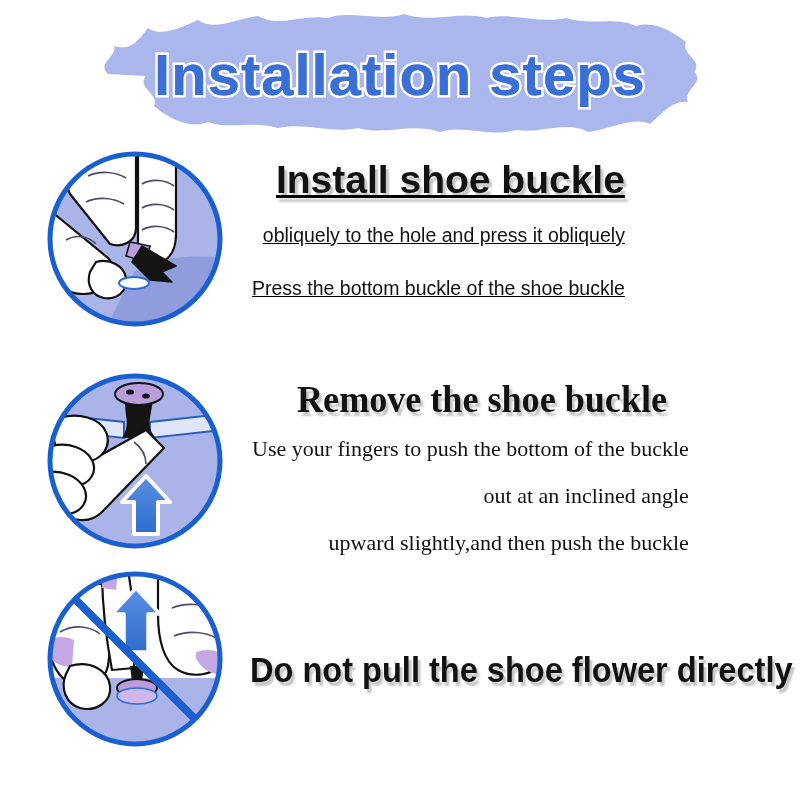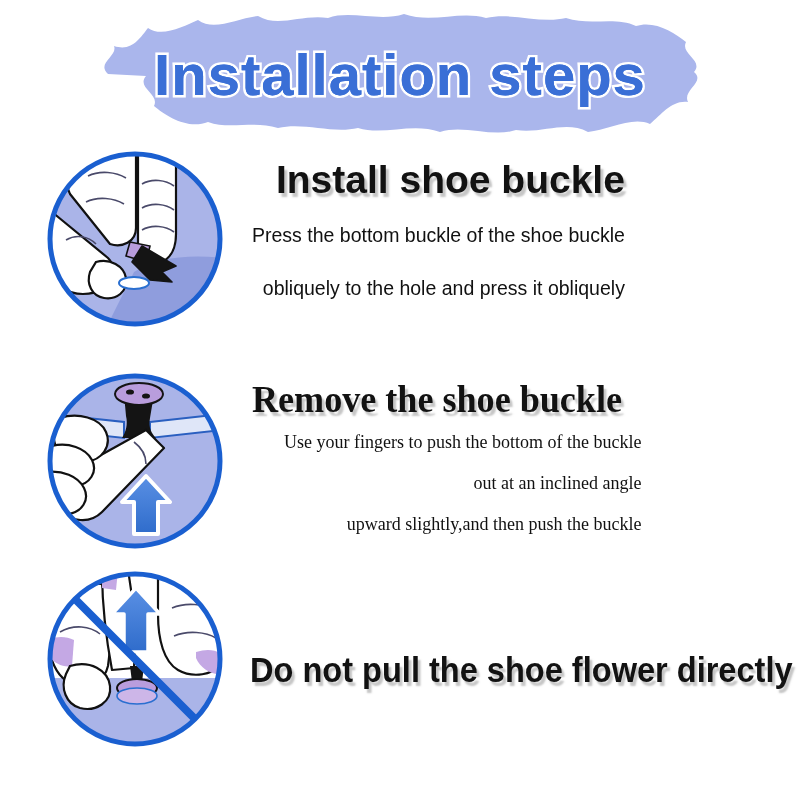--- a/index.html
+++ b/index.html
@@ -48,30 +48,30 @@
   .para{
     color:#111111;
     font-size:19.5px;
     line-height:33px;
     white-space:nowrap;
   }
 
   
   #step1{top:150px;}
   #step1 .step-fig{top:0px;}
-  #step1 .step-body{left:252px;top:10px;}
+  #step1 .step-body{left:252px;top:10px;text-decoration:underline;}
   #step1 .heading{font-size:39px;}
   #step1 .para{margin-top:20px;}
 
   
   #step2{top:372px;}
   #step2 .step-fig{top:0px;}
   #step2 .step-body{left:252px;top:8px;font-family:Liberation Serif, serif;}
   #step2 .heading{font-size:38px;transform:scaleX(0.95);transform-origin:left center;}
-  #step2 .para{margin-top:8px;font-size:18px;line-height:33px;}
+  #step2 .para{margin-top:14px;font-size:22px;line-height:33px;}
 
   
   #step3{top:570px;}
   #step3 .step-fig{top:0px;}
   #step3 .step-body{left:250px;top:82px;}
   #step3 .heading{font-size:35px;transform:scaleX(0.93);transform-origin:left center;}
 </style>
 </head>
 <body>
 
@@ -143,22 +143,22 @@
           <path d="M96,96 L130,116 L116,122 L126,132 L104,130 L86,112 Z" fill="#141414" stroke="#141414" stroke-width="1.6" stroke-linejoin="round"></path>
 
           <ellipse cx="88" cy="133" rx="15" ry="6" fill="#ffffff" stroke="#2a6fd0" stroke-width="2"></ellipse>
         </g>
         <circle cx="89" cy="89" r="85" fill="none" stroke="#1a5fd0" stroke-width="5"></circle>
       </svg>
     </div>
 
     <div class="step-body">
       <div class="heading">Install shoe buckle</div>
+      <div class="para">obliquely to the hole and press it obliquely</div>
       <div class="para">Press the bottom buckle of the shoe buckle</div>
-      <div class="para">obliquely to the hole and press it obliquely</div>
     </div>
   </div>
 
   <div class="step" id="step2">
 
     <div class="step-fig">
       <svg width="178" height="178" viewBox="0 0 178 178">
         <defs>
           <clipPath id="clip2">
               <circle cx="89" cy="89" r="85"></circle>

